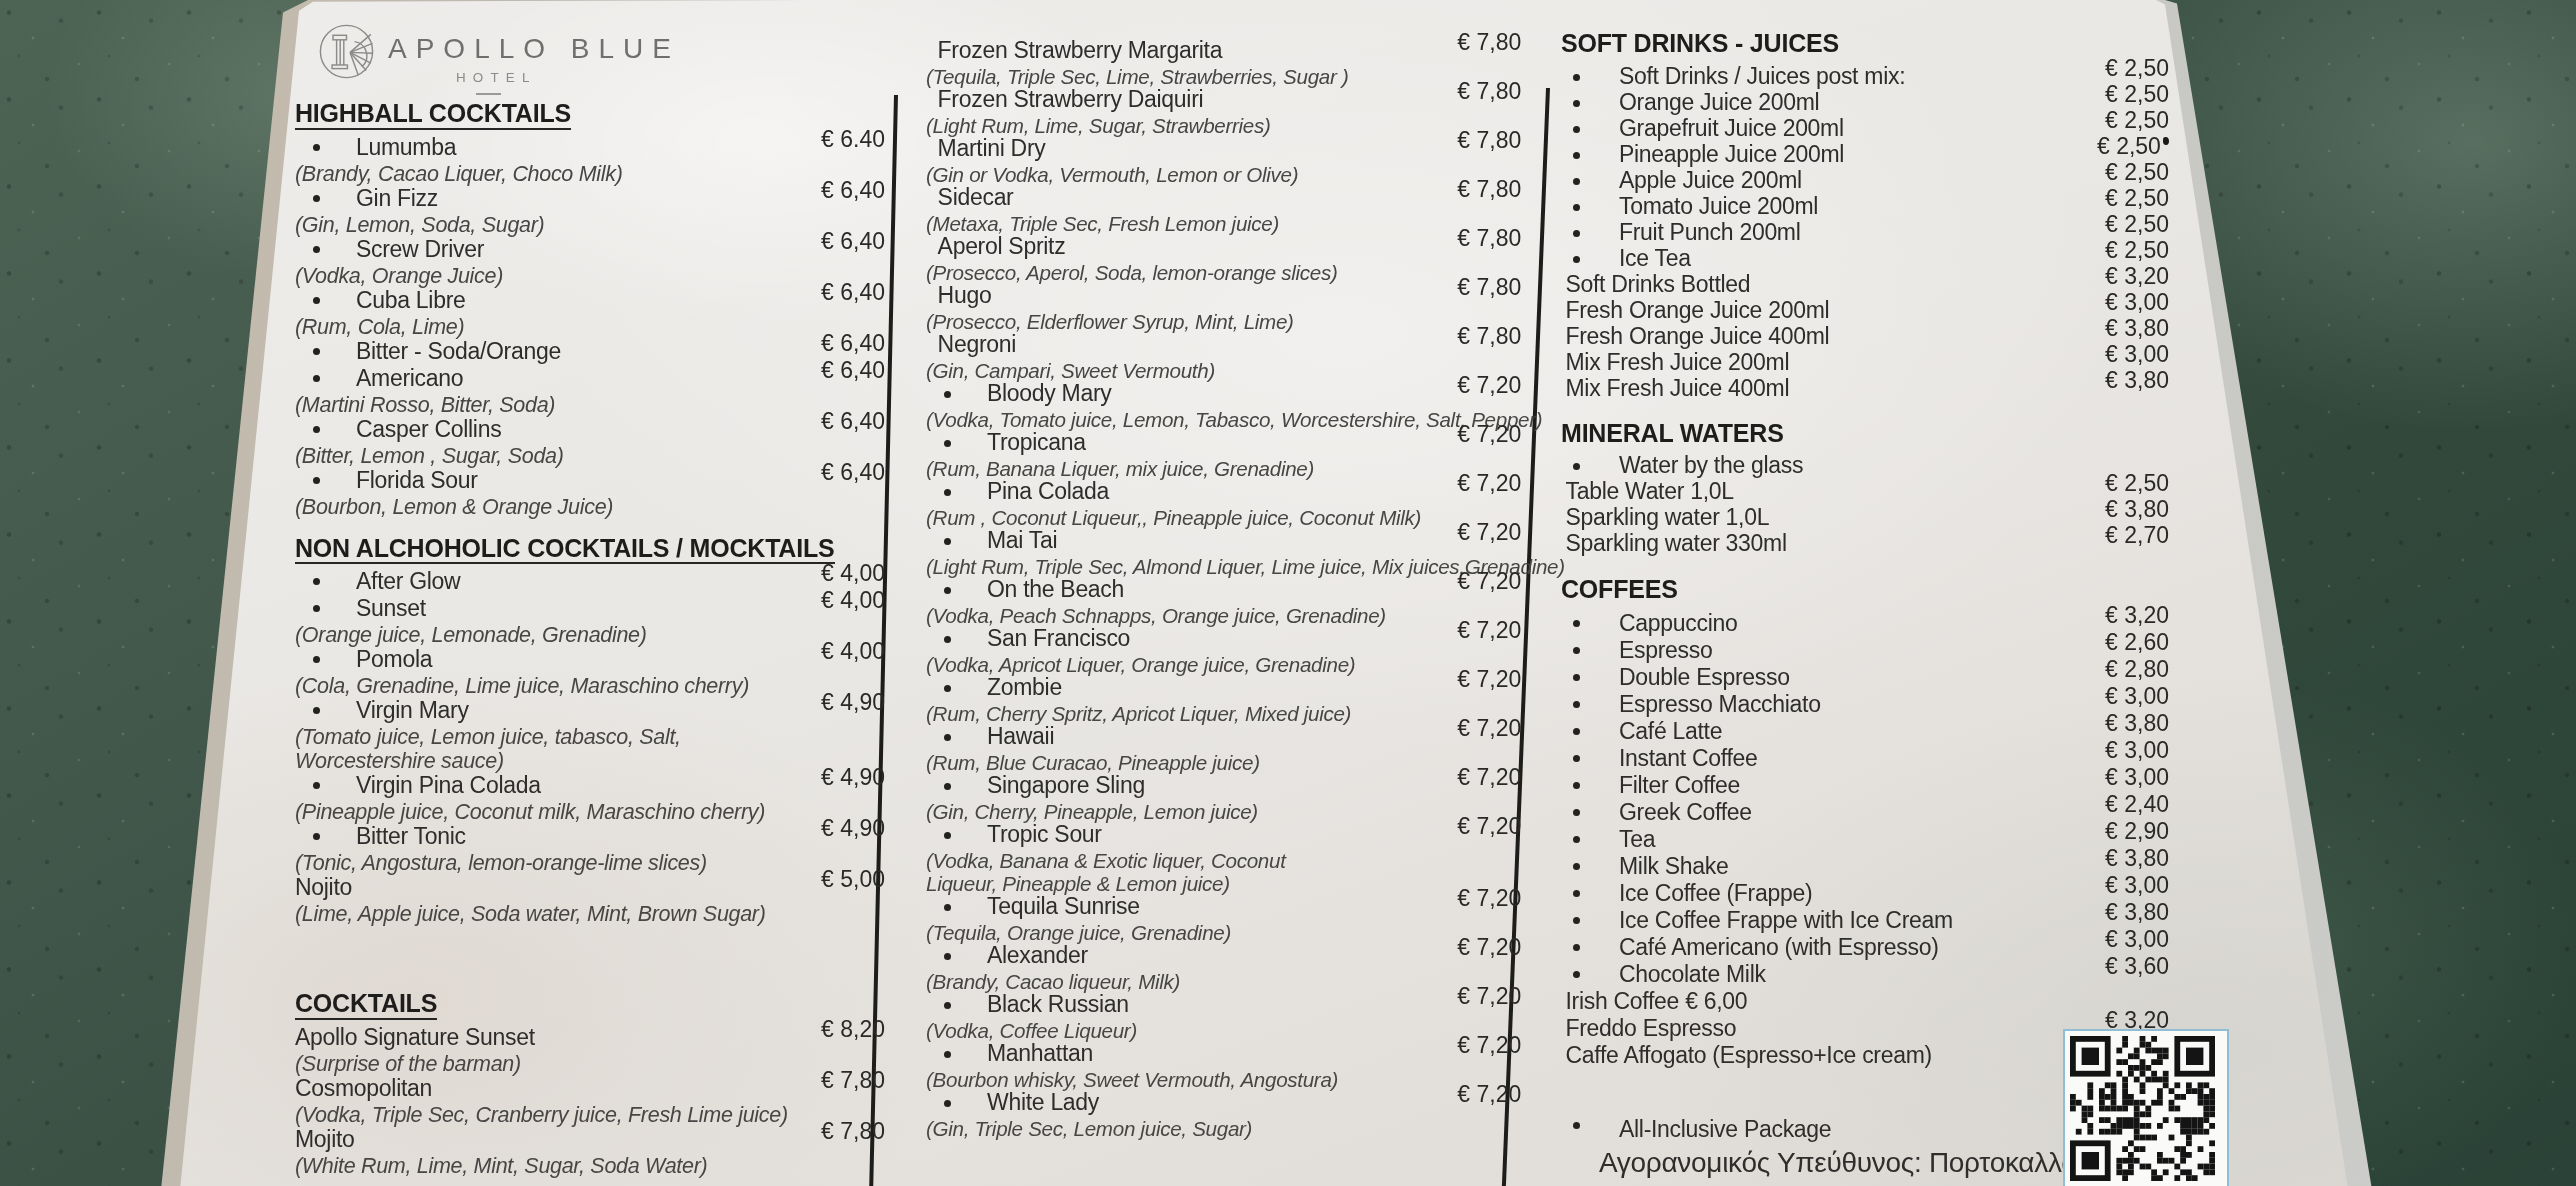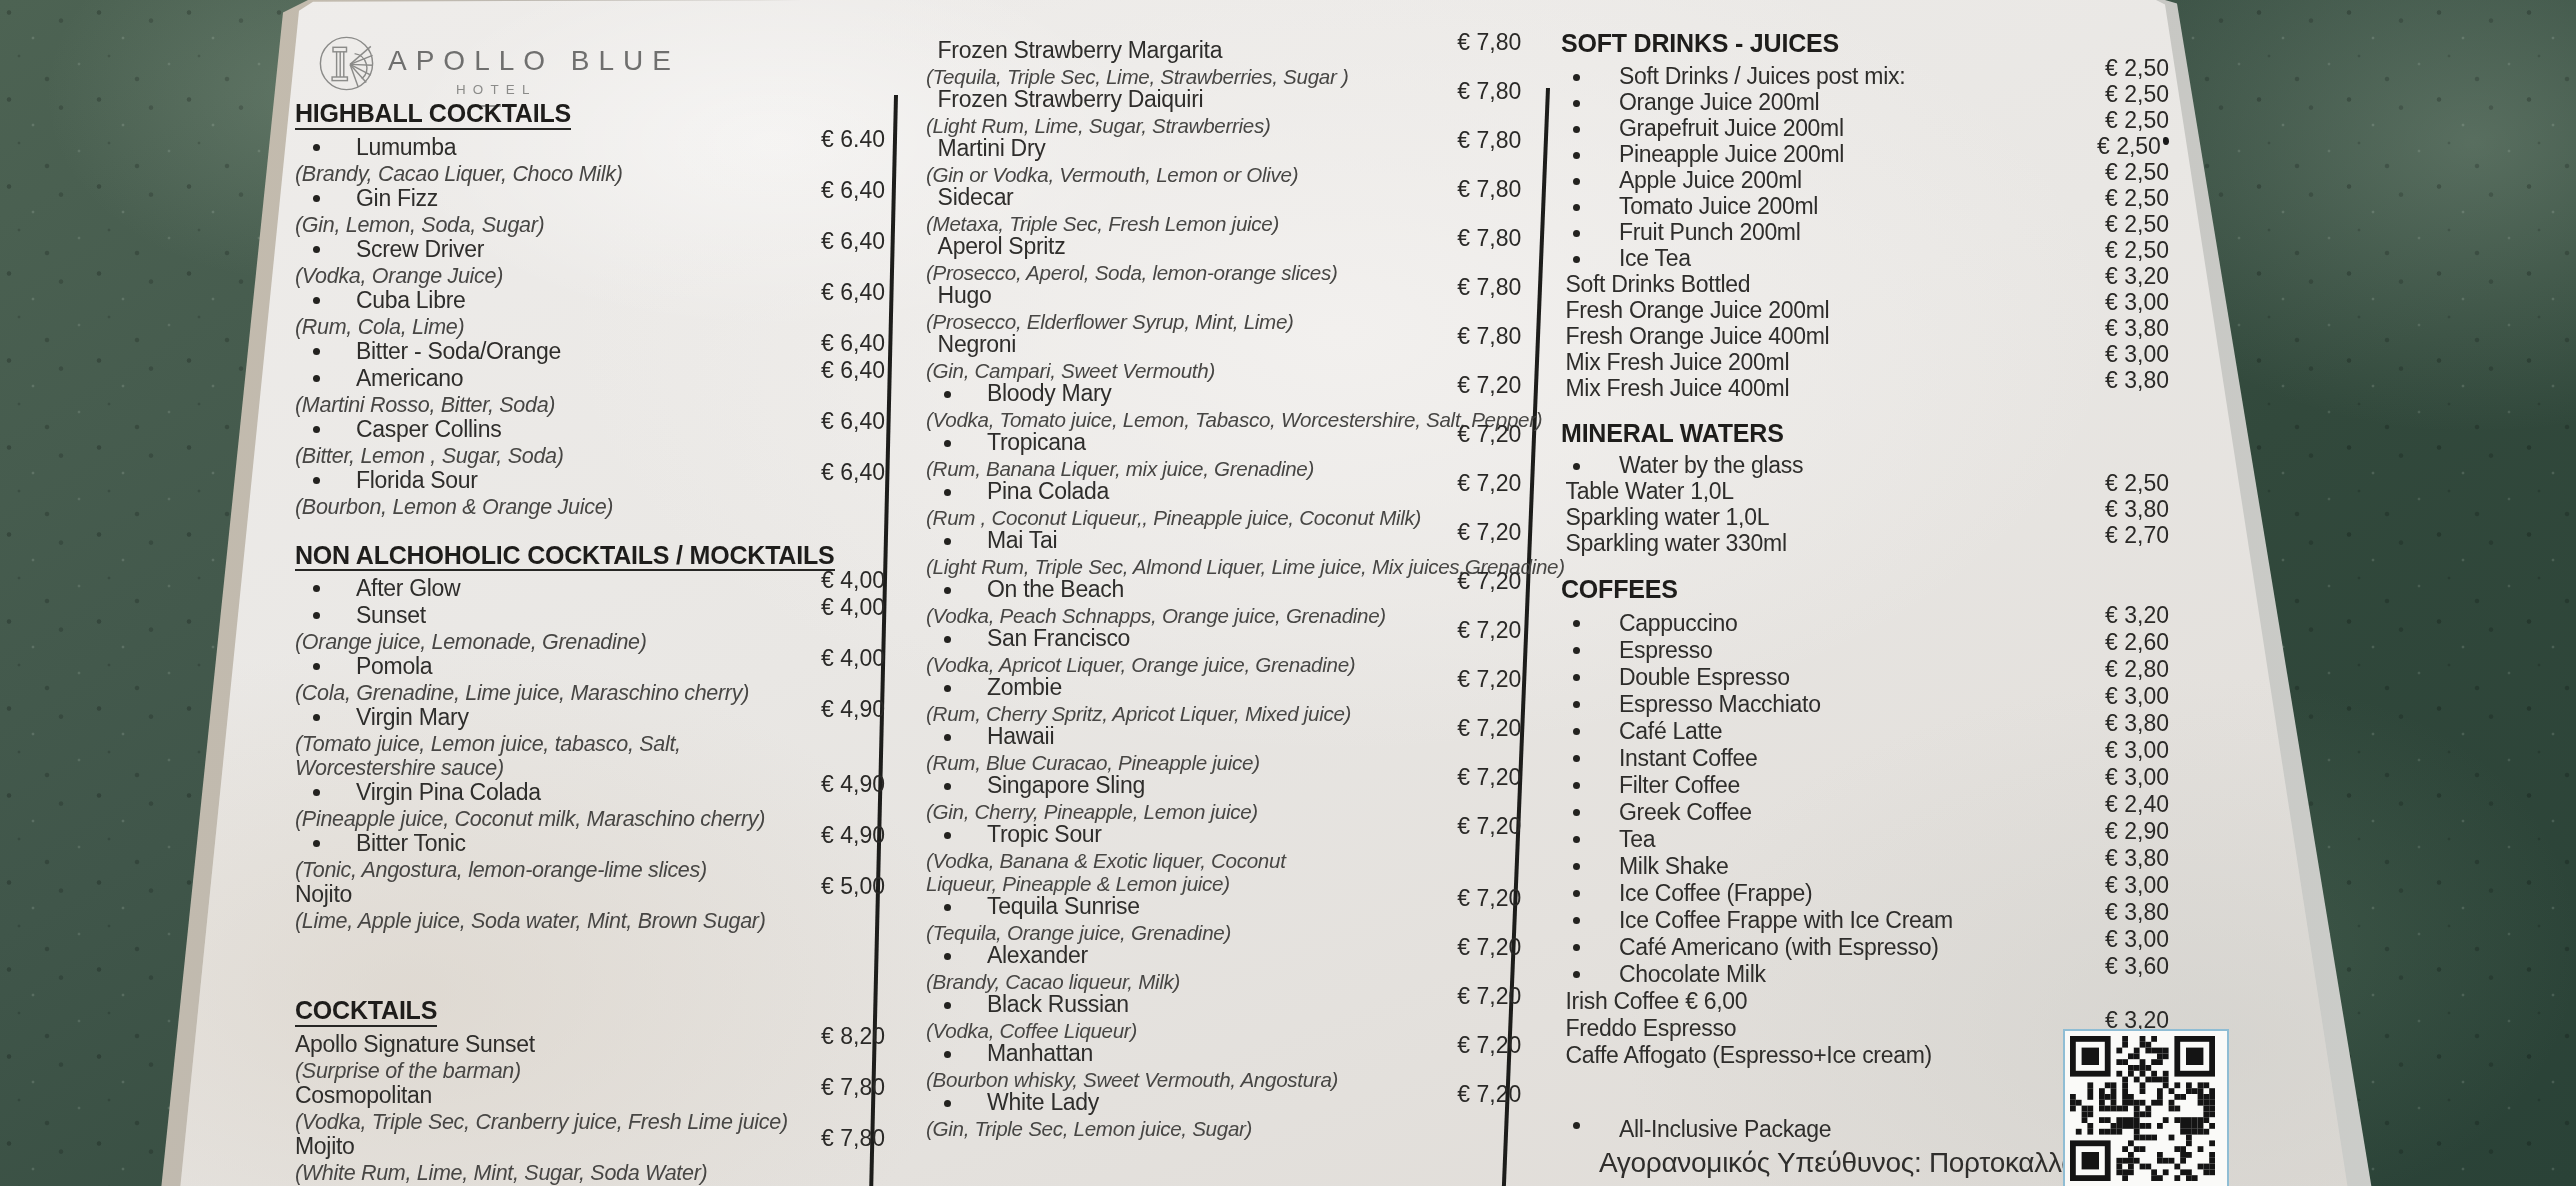--- a/index.html
+++ b/index.html
@@ -34,21 +34,21 @@
     background:linear-gradient(100deg,#c9bda8 0%,#beb9b1 18%,#c2c0bb 55%,#cdcfcc 100%);}
   #sheet{position:absolute;inset:0;
     clip-path:polygon(299px 10.7px,313px 1.8px,805px 0px,2156px 0px,2165px 4.5px,2348px 1190px,180px 1190px);
     background:
       radial-gradient(1252px 680px at 52% 28%, #f2f0ee 0%, rgba(242,240,238,0) 62%),
       radial-gradient(805px 501px at 16% 84%, rgba(216,208,197,.55), transparent 70%),
       radial-gradient(894px 555px at 86% 88%, rgba(204,204,199,.5), transparent 66%),
       radial-gradient(537px 268px at 30% 12%, rgba(255,255,255,.5), transparent 70%),
       linear-gradient(160deg,#efedeb 0%,#e9e7e4 45%,#dedad5 100%);}
   
-  #logo{position:absolute;left:315px;top:32px;color:#757573;text-align:center;}
+  #logo{position:absolute;left:315px;top:20px;color:#757573;text-align:center;}
   #logo .nm{position:absolute;left:73px;top:12.5px;font-size:28px;letter-spacing:9px;color:#6f6f6e;white-space:nowrap;}
   #logo .sub{position:absolute;left:141px;top:50px;font-size:13.4px;letter-spacing:7.2px;color:#8b8b89;}
   #logo .dash{position:absolute;left:161px;top:73px;width:25px;height:1.8px;background:#9a9a98;}
   
   .vline{position:absolute;width:3.6px;background:#1d1d1b;transform-origin:top center;}
   #divA{left:894px;top:95px;height:1095px;transform:rotate(1.3deg);}
   #divB{left:1546px;top:88px;height:1102px;transform:rotate(2.3deg);}
   
   .col{position:absolute;top:0;color:#2e2d2b;letter-spacing:-0.3px;}
   #col-left{left:295px;width:599px;padding-top:100px;}
@@ -132,21 +132,21 @@
           <div class="row bul"><span class="dot"></span><span class="nm">Cuba Libre</span><span class="price">€ 6,40</span></div>
           <div class="ing">(Rum, Cola, Lime)</div>
           <div class="row bul"><span class="dot"></span><span class="nm">Bitter - Soda/Orange</span><span class="price">€ 6,40</span></div>
           <div class="row bul"><span class="dot"></span><span class="nm">Americano</span><span class="price">€ 6,40</span></div>
           <div class="ing">(Martini Rosso, Bitter, Soda)</div>
           <div class="row bul"><span class="dot"></span><span class="nm">Casper Collins</span><span class="price">€ 6,40</span></div>
           <div class="ing">(Bitter, Lemon , Sugar, Soda)</div>
           <div class="row bul"><span class="dot"></span><span class="nm">Florida Sour</span><span class="price">€ 6,40</span></div>
           <div class="ing">(Bourbon, Lemon &amp; Orange Juice)</div>
         </div>
-        <div class="sec sec2" style="margin-top: 23px;">
+        <div class="sec sec2" style="margin-top: 16px;">
           <div class="heading-row"><span class="heading u">NON ALCHOHOLIC COCKTAILS / MOCKTAILS</span></div>
           <div class="row bul"><span class="dot"></span><span class="nm">After Glow</span><span class="price">€ 4,00</span></div>
           <div class="row bul"><span class="dot"></span><span class="nm">Sunset</span><span class="price">€ 4,00</span></div>
           <div class="ing">(Orange juice, Lemonade, Grenadine)</div>
           <div class="row bul"><span class="dot"></span><span class="nm">Pomola</span><span class="price">€ 4,00</span></div>
           <div class="ing">(Cola, Grenadine, Lime juice, Maraschino cherry)</div>
           <div class="row bul"><span class="dot"></span><span class="nm">Virgin Mary</span><span class="price">€ 4,90</span></div>
           <div class="ing">(Tomato juice, Lemon juice, tabasco, Salt,</div>
           <div class="ing">Worcestershire sauce)</div>
           <div class="row bul"><span class="dot"></span><span class="nm">Virgin Pina Colada</span><span class="price">€ 4,90</span></div>

